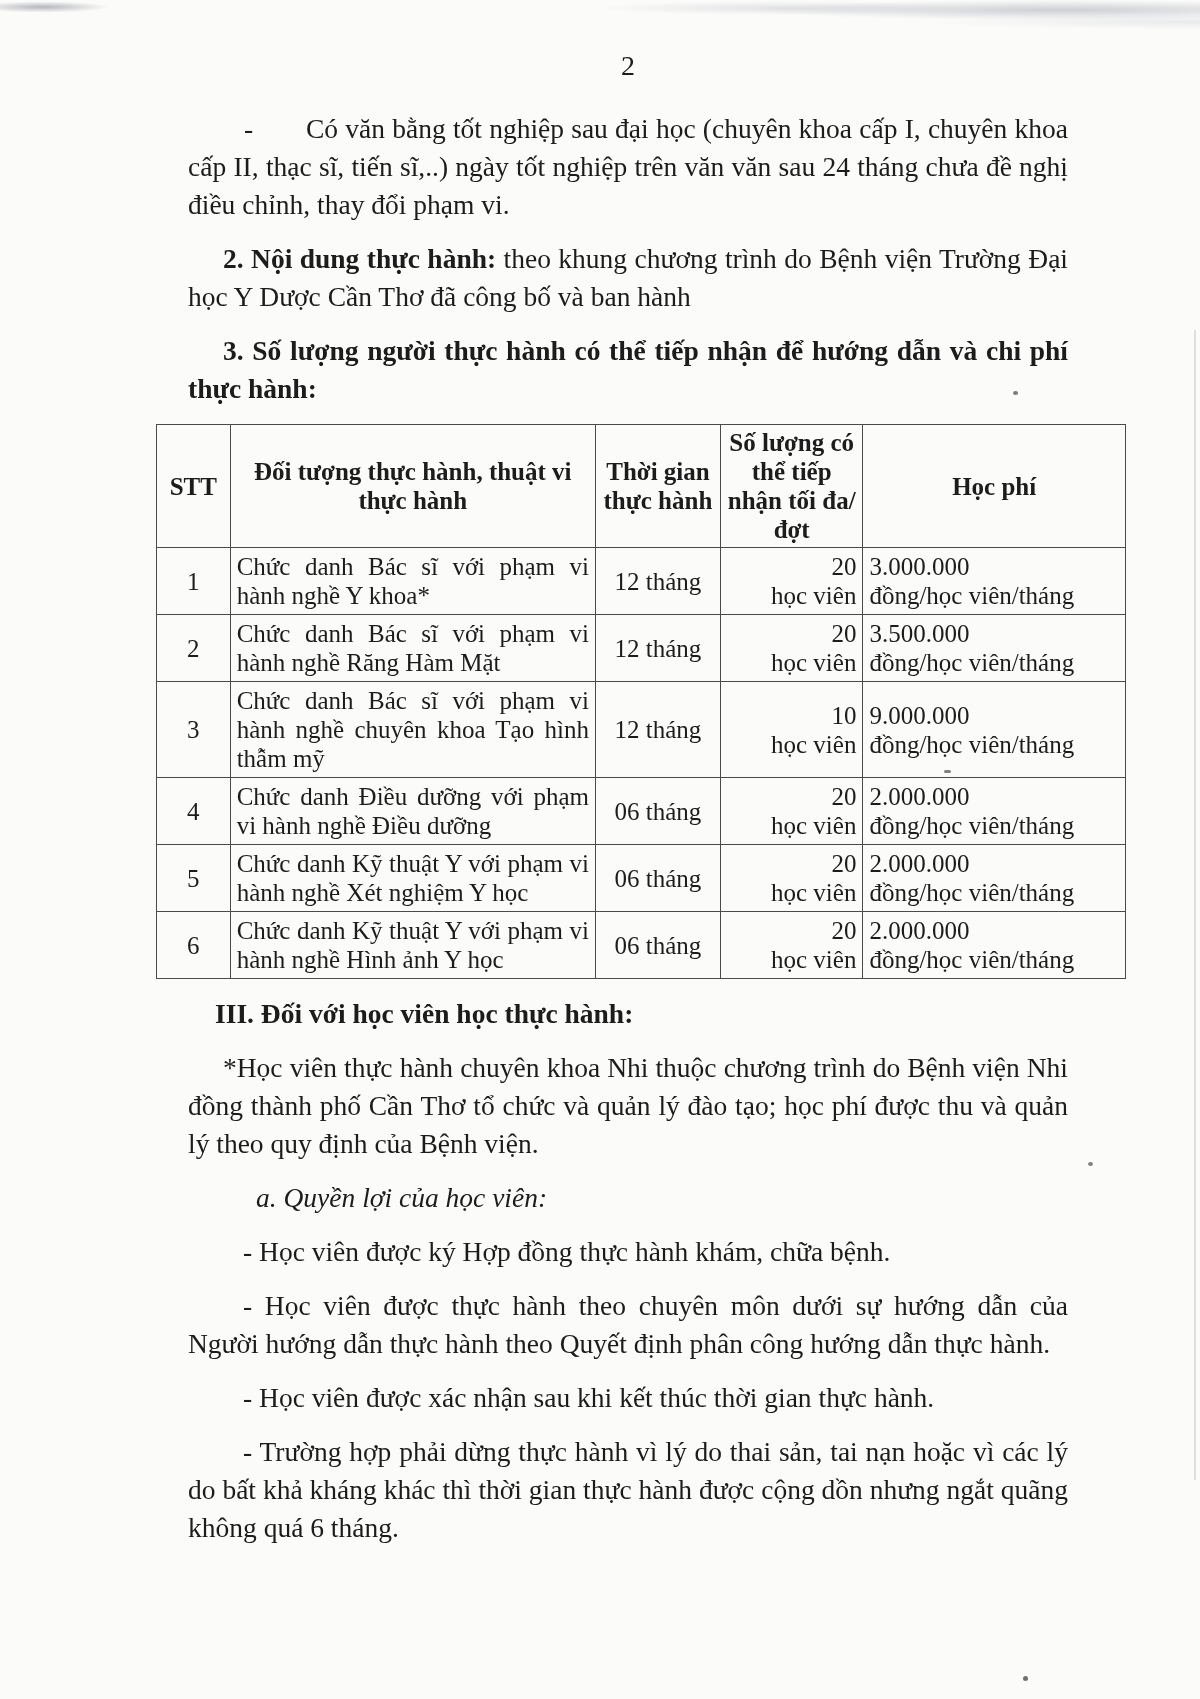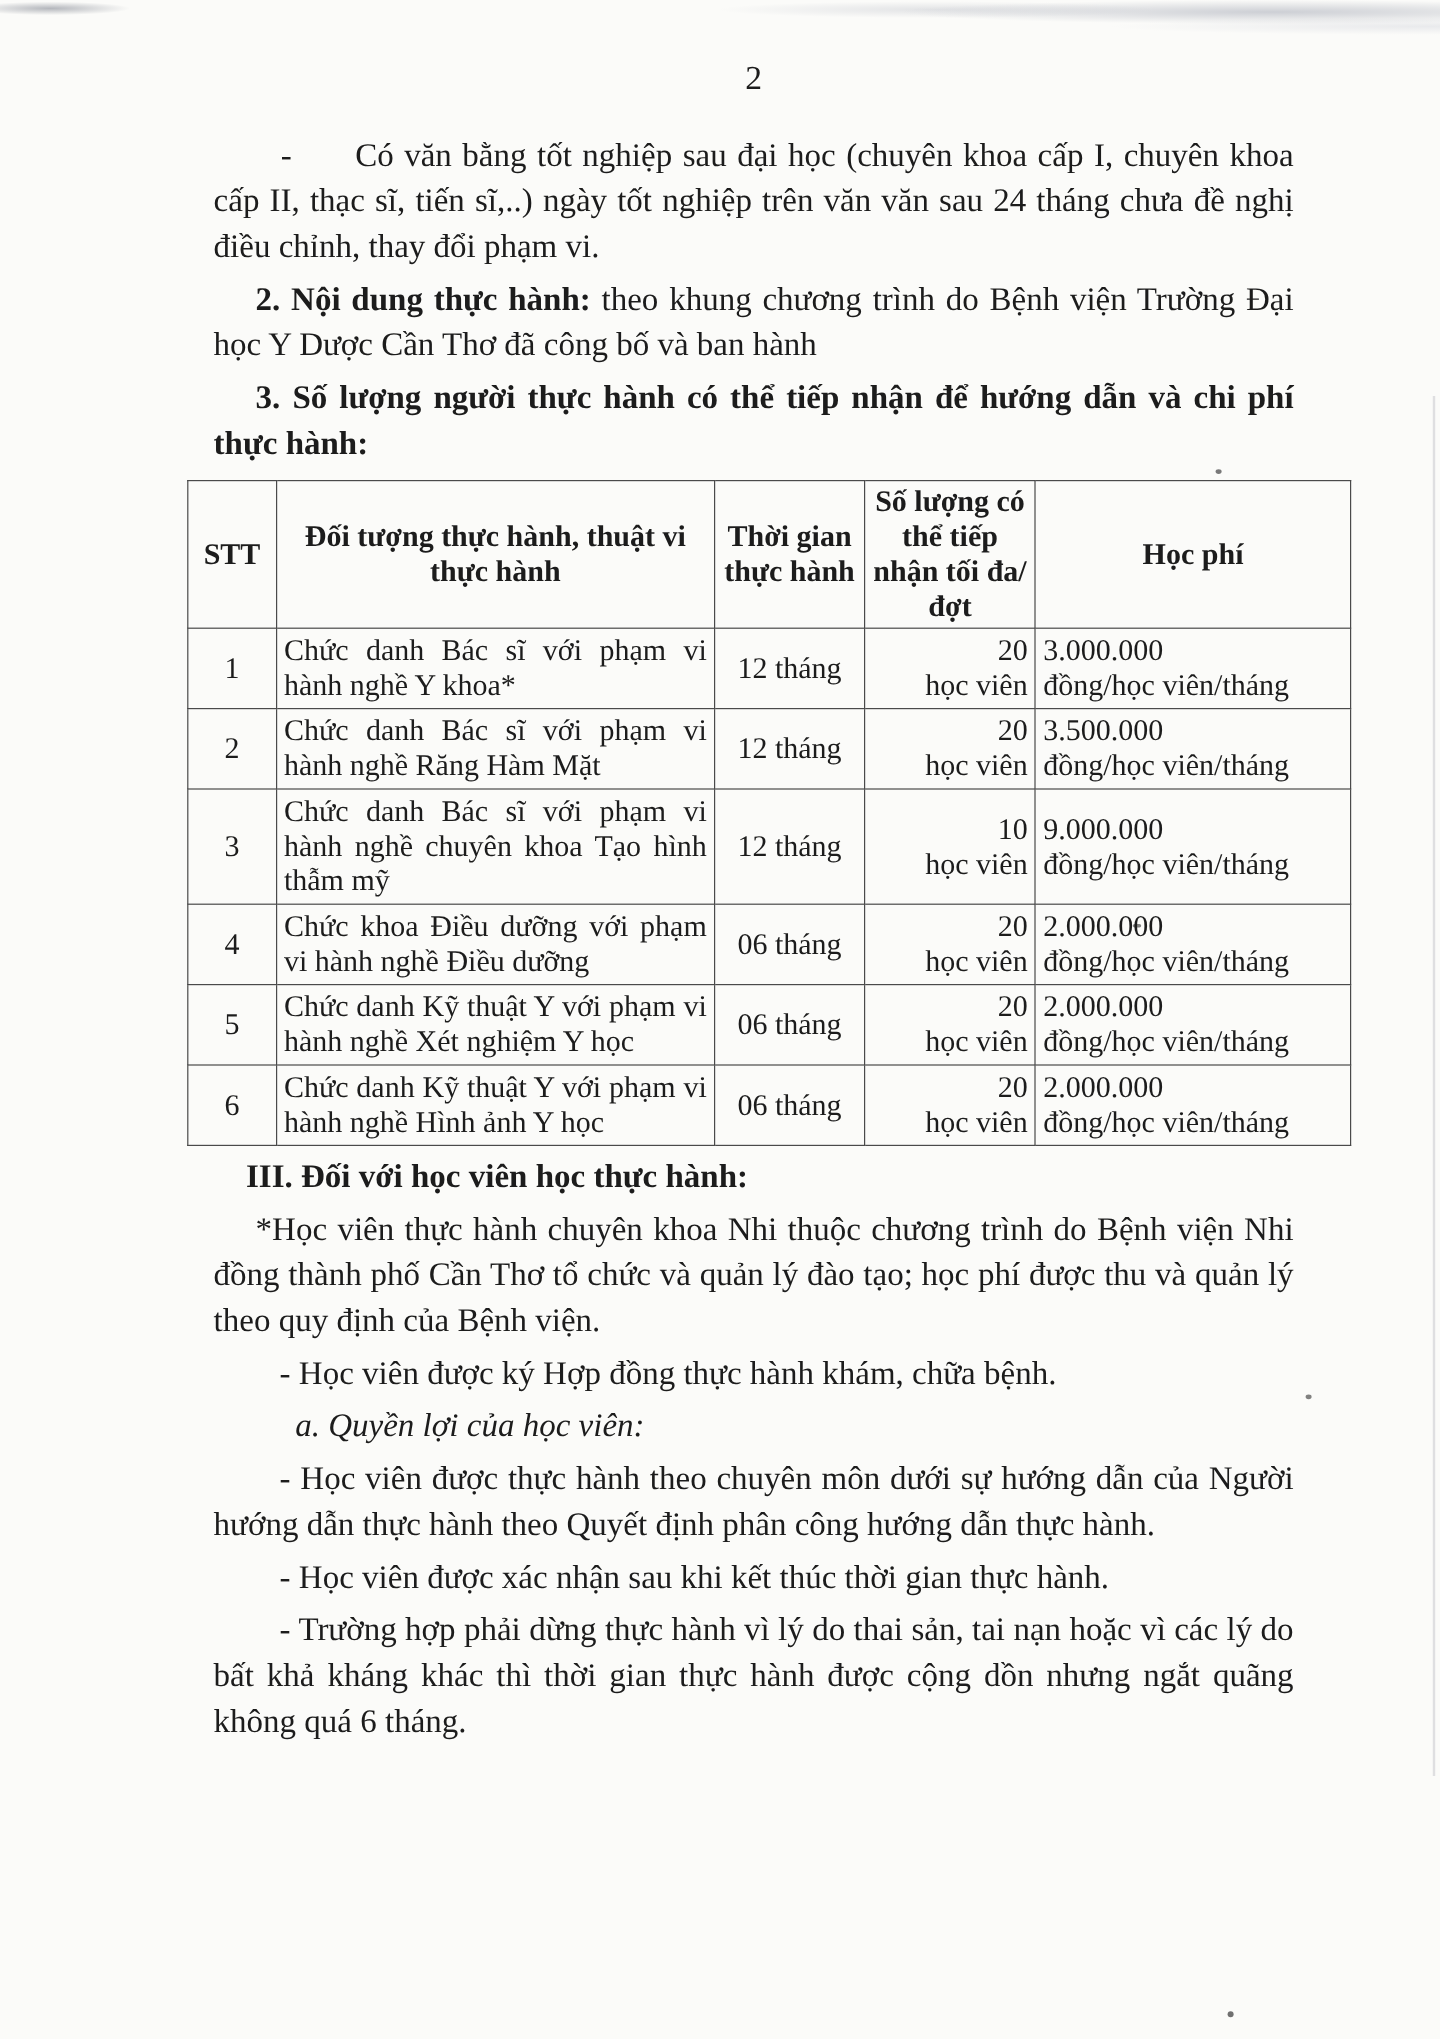--- a/index.html
+++ b/index.html
@@ -32,21 +32,21 @@
   .speck.s4{left:1023px;top:1676px;width:5px;height:5px;opacity:.8;}
 
   .content{
     position:absolute;left:172px;top:46px;width:912px;
   }
   .page-num{
     margin:0 0 24px 0;text-align:center;
     font-size:28px;line-height:40px;font-weight:normal;
   }
   p.para{
-    margin:6px;font-size:27.5px;line-height:38px;
+    margin:16px;font-size:27.5px;line-height:38px;
     text-align:justify;
   }
   .dash-cell{display:inline-block;margin-left:56px;width:62px;}
   .indent-35{text-indent:35px;}
   .indent-55{text-indent:55px;}
   .indent-68{text-indent:68px;}
   .indent-27{text-indent:27px;}
   .bold{font-weight:bold;}
   .italic{font-style:italic;}
   .mt6{margin-top:6px;} .mt4{margin-top:4px;} .mt8{margin-top:8px;}
@@ -145,21 +145,21 @@
           <div>10</div>
           <div>học viên</div>
         </td>
         <td class="c-fee">
           <div>9.000.000</div>
           <div>đồng/học viên/tháng</div>
         </td>
       </tr>
       <tr>
         <td class="c-stt">4</td>
-        <td class="c-subject">Chức khoa Điều dưỡng với phạm vi hành nghề Điều dưỡng</td>
+        <td class="c-subject">Chức danh Điều dưỡng với phạm vi hành nghề Điều dưỡng</td>
         <td class="c-duration">06 tháng</td>
         <td class="c-qty">
           <div>20</div>
           <div>học viên</div>
         </td>
         <td class="c-fee">
           <div>2.000.000</div>
           <div>đồng/học viên/tháng</div>
         </td>
       </tr>
@@ -189,23 +189,23 @@
           <div>đồng/học viên/tháng</div>
         </td>
       </tr>
     </tbody>
   </table>
 
   <p class="para mt12 indent-27 bold">III. Đối với học viên học thực hành:</p>
 
   <p class="para mt8 indent-35">*Học viên thực hành chuyên khoa Nhi thuộc chương trình do Bệnh viện Nhi đồng thành phố Cần Thơ tổ chức và quản lý đào tạo; học phí được thu và quản lý theo quy định của Bệnh viện.</p>
 
+  <p class="para mt16 indent-68 italic">a. Quyền lợi của học viên:</p>
+
   <p class="para mt16 indent-55">- Học viên được ký Hợp đồng thực hành khám, chữa bệnh.</p>
 
-  <p class="para mt16 indent-68 italic">a. Quyền lợi của học viên:</p>
-
   <p class="para mt18 indent-55">- Học viên được thực hành theo chuyên môn dưới sự hướng dẫn của Người hướng dẫn thực hành theo Quyết định phân công hướng dẫn thực hành.</p>
 
   <p class="para mt18 indent-55">- Học viên được xác nhận sau khi kết thúc thời gian thực hành.</p>
 
   <p class="para mt18 indent-55">- Trường hợp phải dừng thực hành vì lý do thai sản, tai nạn hoặc vì các lý do bất khả kháng khác thì thời gian thực hành được cộng dồn nhưng ngắt quãng không quá 6 tháng.</p>
 
 </div>
 
 </body></html>

